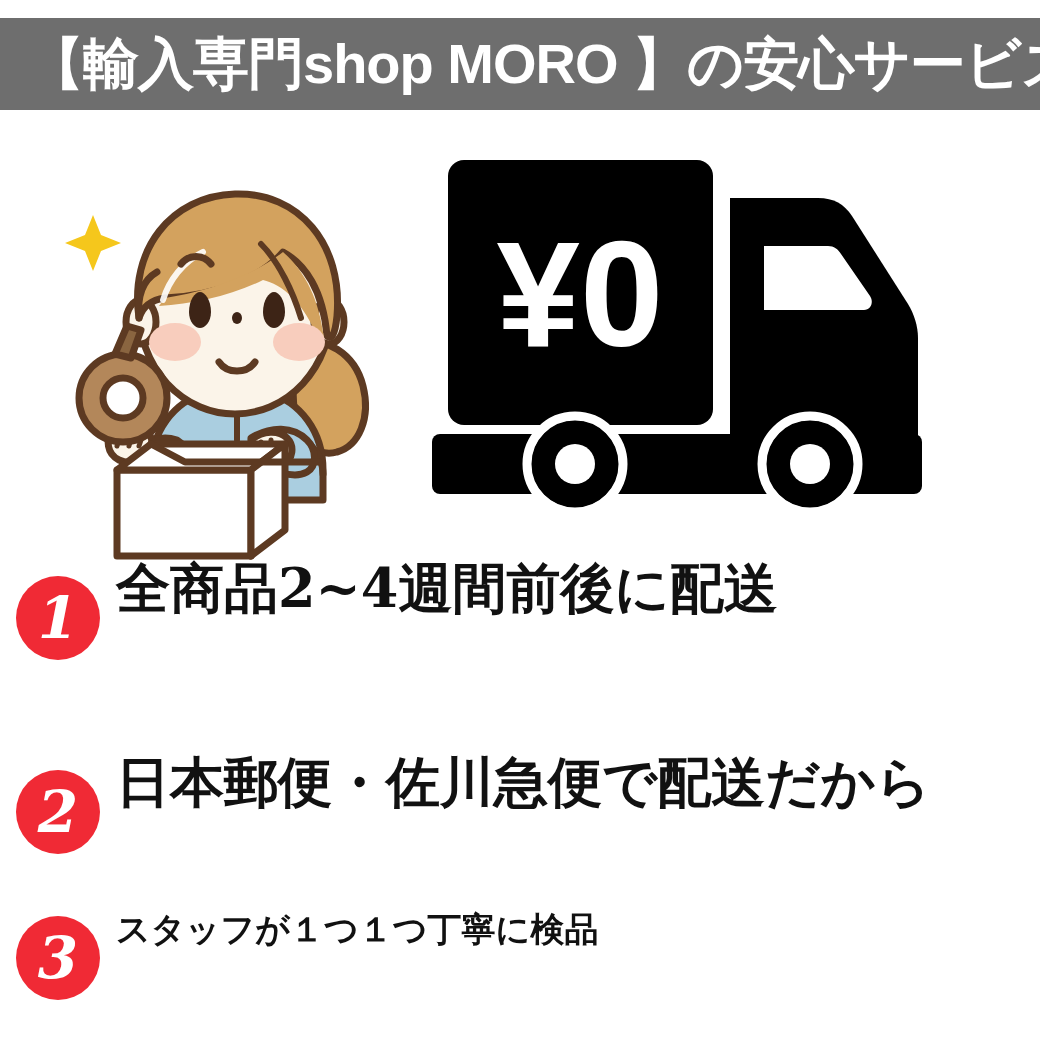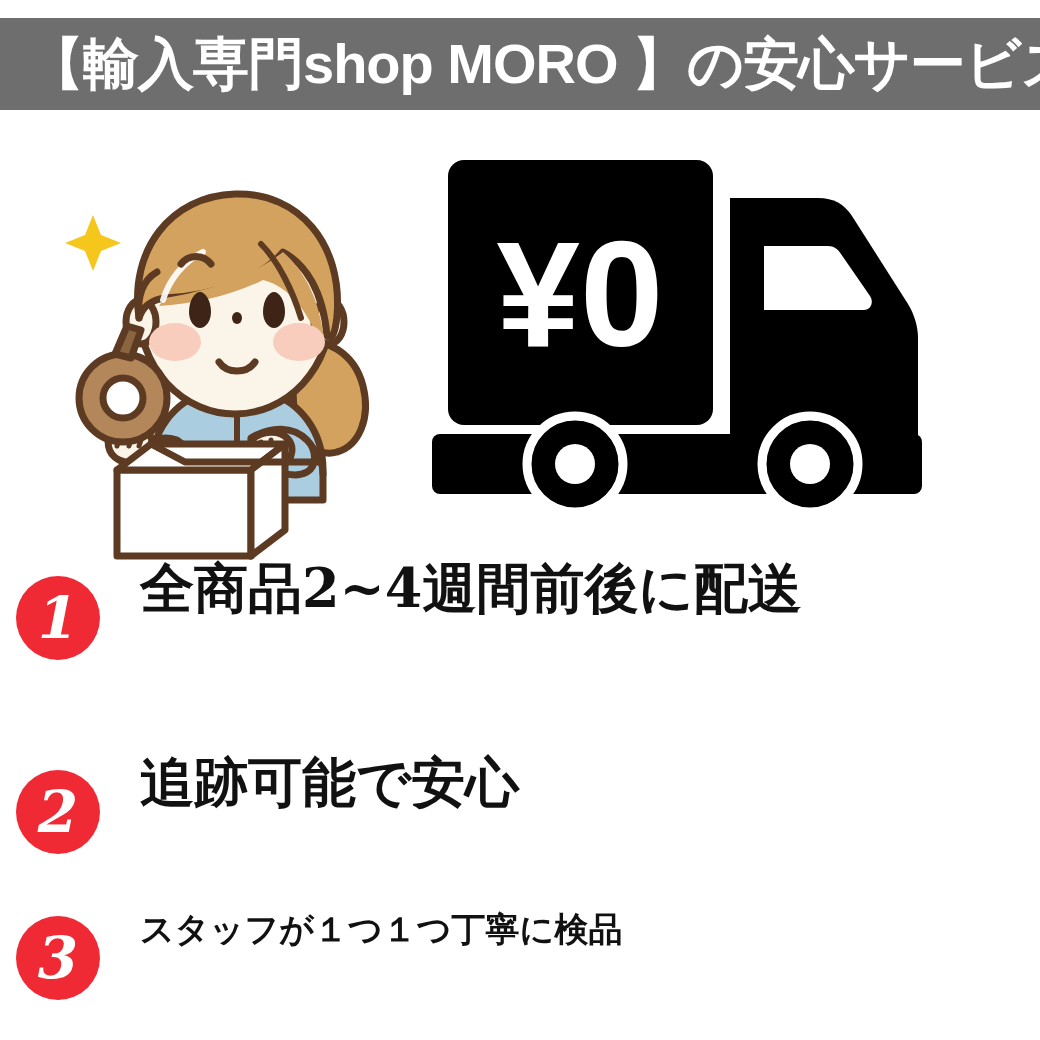--- a/index.html
+++ b/index.html
@@ -105,21 +105,21 @@
     font-size: 58px;
     line-height: 1;
     user-select: none;
   }
   .list-item.i0 .badge { margin-top: 22px; }
   .list-item.i1 .badge { margin-top: 22px; }
   .list-item.i2 .badge { margin-top: 8px; }
 
   .lines {
     flex: 1 1 auto;
-    margin-left: 40px;
+    margin-left: 16px;
     padding-top: 0;
   }
   .line {
     font-family: "DejaVu Serif", "Liberation Serif", serif;
     font-weight: 700;
     color: #111111;
     font-size: 54px;
     line-height: 1.26;
     white-space: nowrap;
   }
@@ -260,21 +260,21 @@
     <div class="list-item i0">
       <div class="badge">1</div>
       <div class="lines">
         <div class="line">全商品2~4週間前後に配送</div>
       </div>
     </div>
 
     <div class="list-item i1">
       <div class="badge">2</div>
       <div class="lines">
-        <div class="line">追跡可能で安心</div>
+        <div class="line">日本郵便・佐川急便で配送だから</div>
       </div>
     </div>
 
     <div class="list-item i2">
       <div class="badge">3</div>
       <div class="lines">
         <div class="line">スタッフが１つ１つ丁寧に検品</div>
       </div>
     </div>
 

